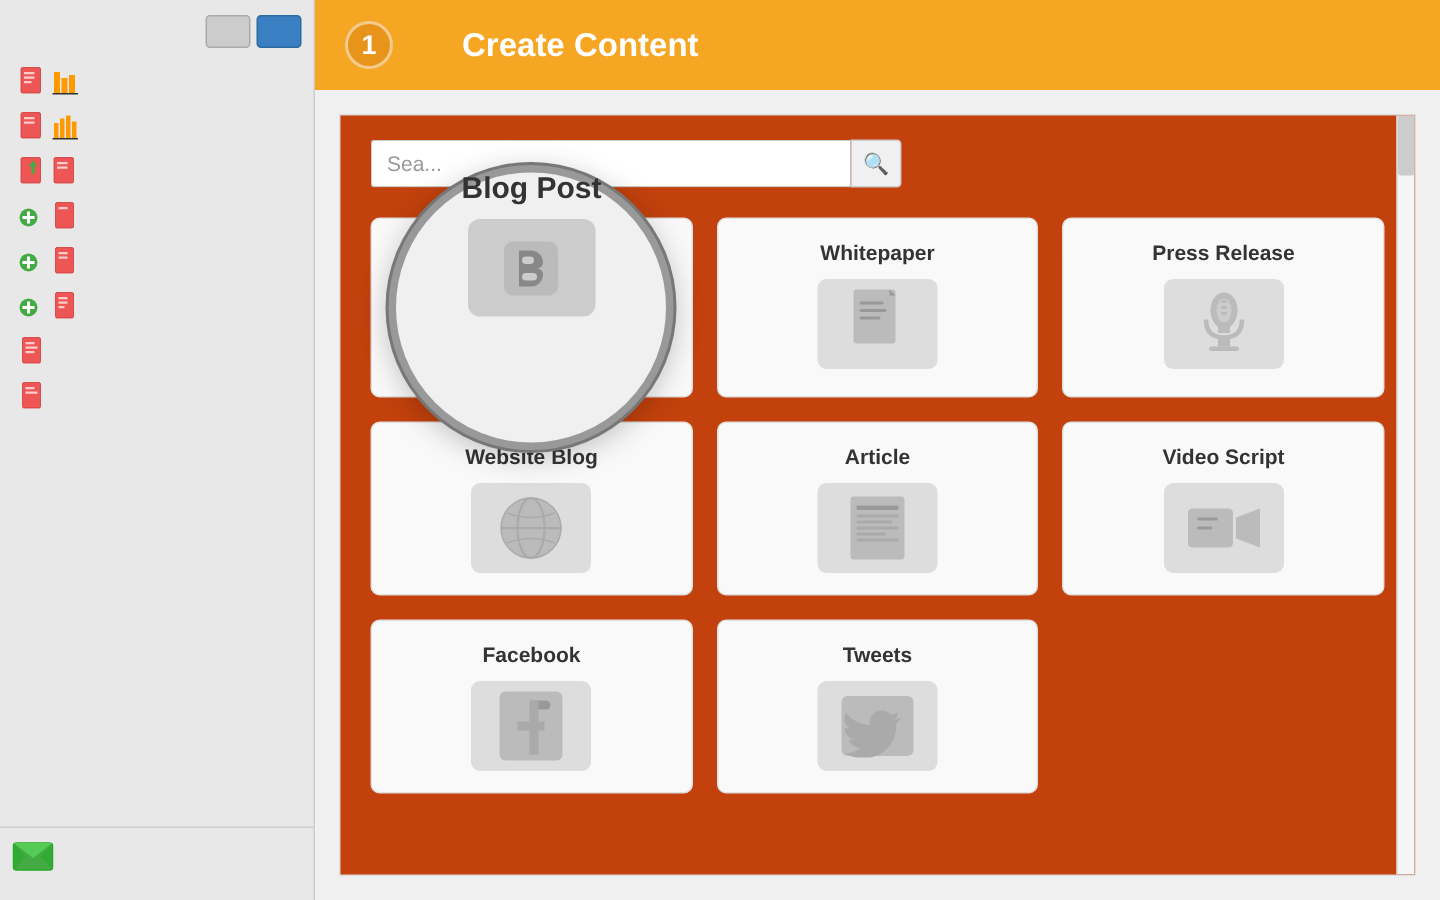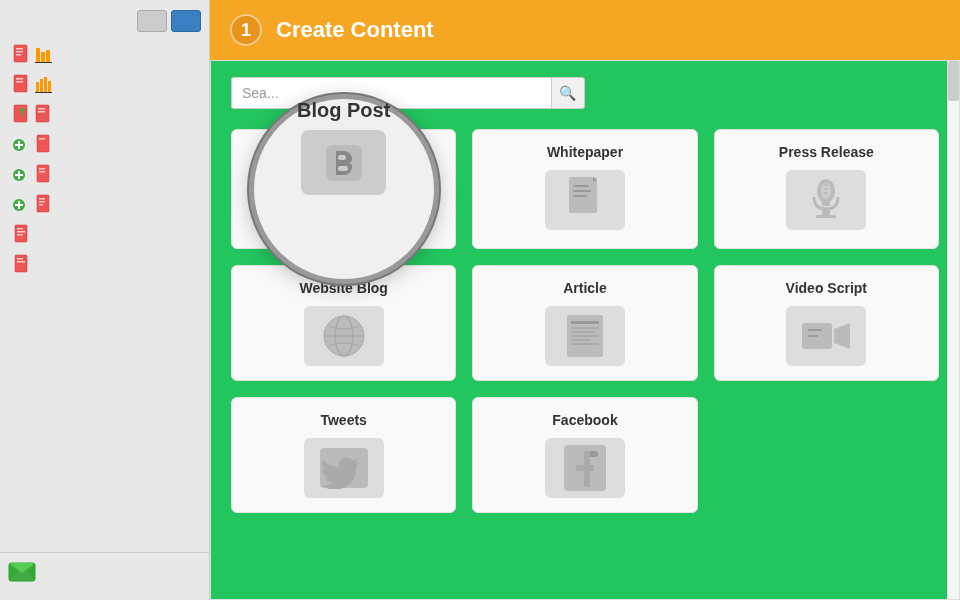--- a/index.html
+++ b/index.html
@@ -101,29 +101,30 @@
       color: white;
       font-weight: bold;
       font-size: 18px;
       border: 2px solid rgba(255,255,255,0.5);
     }
 
     .header-title {
       color: white;
       font-size: 22px;
       font-weight: bold;
+      margin-left: 32px;
     }
 
     .content-area {
       flex: 1;
-      background: #22c55e;
+      background: #c2410c;
       padding: 16px 20px;
       overflow-y: auto;
       border: 1px solid #ddd;
-      margin: 0;
+      margin: 16px;
       position: relative;
     }
 
     
     .search-bar {
       display: flex;
       align-items: center;
       margin-bottom: 20px;
       gap: 0;
     }
@@ -473,41 +474,41 @@
           <svg width="52" height="38" viewBox="0 0 52 38">
             <rect x="2" y="6" width="30" height="26" rx="3" fill="#bbb"></rect>
             <polygon points="34,12 50,6 50,32 34,26" fill="#bbb"></polygon>
             <rect x="8" y="12" width="14" height="2" rx="1" fill="#999"></rect>
             <rect x="8" y="18" width="10" height="2" rx="1" fill="#999"></rect>
           </svg>
         </div>
       </div>
 
       <div class="content-card">
-        <div class="card-label">Tweets</div>
-        <div class="card-icon-box">
-          <svg width="50" height="42" viewBox="0 0 50 42">
-            <rect x="1" y="1" width="48" height="40" rx="4" fill="#bbb"></rect>
-            <path d="M38 12 a8 8 0 0 1-4 1.5 a8 8 0 0 0-14 7 a22 22 0 0 1-16-8 a8 8 0 0 0 2.5 10.5 a8 8 0 0 1-3.5-1 a8 8 0 0 0 6.5 8 a8 8 0 0 1-3.5 0.1 a8 8 0 0 0 7.5 5.5 a16 16 0 0 1-10 3.5 a22 22 0 0 0 34-20 a15 15 0 0 0 3.5-4 a8 8 0 0 1-4.5 1.5 a8 8 0 0 0 2-4" fill="#aaa"></path>
-          </svg>
-        </div>
-      </div>
-
-      <div class="content-card">
         <div class="card-label">Facebook</div>
         <div class="card-icon-box">
           <svg width="46" height="50" viewBox="0 0 46 50">
             <rect x="2" y="2" width="42" height="46" rx="4" fill="#bbb"></rect>
             <rect x="22" y="8" width="14" height="6" rx="3" fill="#999"></rect>
             <rect x="22" y="8" width="6" height="36" fill="#aaa"></rect>
             <rect x="14" y="22" width="18" height="6" fill="#aaa"></rect>
           </svg>
         </div>
       </div>
 
+      <div class="content-card">
+        <div class="card-label">Tweets</div>
+        <div class="card-icon-box">
+          <svg width="50" height="42" viewBox="0 0 50 42">
+            <rect x="1" y="1" width="48" height="40" rx="4" fill="#bbb"></rect>
+            <path d="M38 12 a8 8 0 0 1-4 1.5 a8 8 0 0 0-14 7 a22 22 0 0 1-16-8 a8 8 0 0 0 2.5 10.5 a8 8 0 0 1-3.5-1 a8 8 0 0 0 6.5 8 a8 8 0 0 1-3.5 0.1 a8 8 0 0 0 7.5 5.5 a16 16 0 0 1-10 3.5 a22 22 0 0 0 34-20 a15 15 0 0 0 3.5-4 a8 8 0 0 1-4.5 1.5 a8 8 0 0 0 2-4" fill="#aaa"></path>
+          </svg>
+        </div>
+      </div>
+
     </div>
 
     <div class="scrollbar-track">
       <div class="scrollbar-thumb"></div>
     </div>
 
   </div>
 </div>
 
 </body></html>

